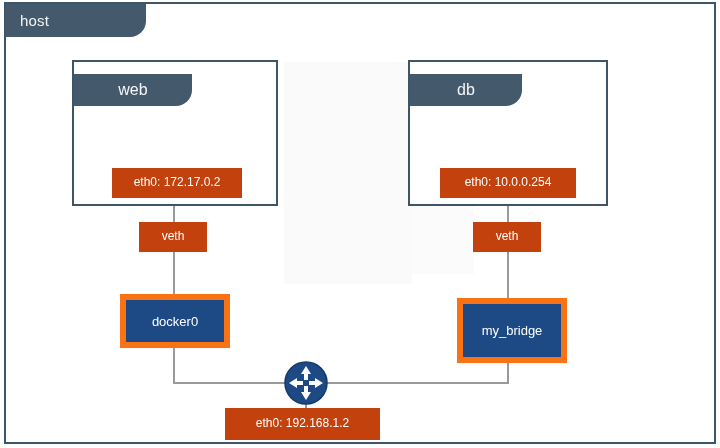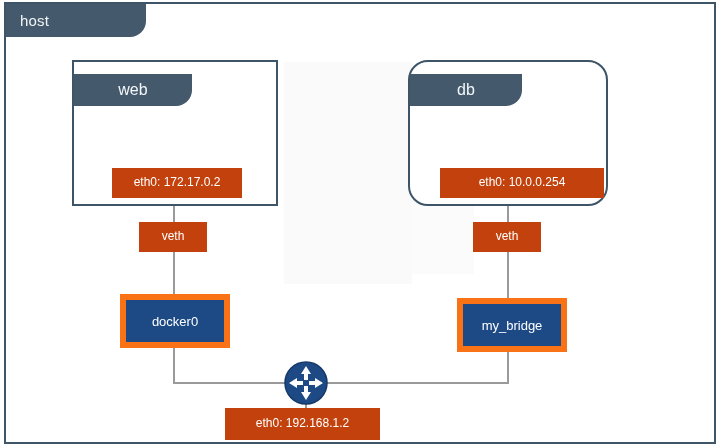--- a/index.html
+++ b/index.html
@@ -164,32 +164,32 @@
 
     <div class="line-h" style="left:299px; top:378px; width:204px;"></div>
 
     <div class="line-v" style="left:299px; top:378px; height:30px;"></div>
 
     <div class="container-box" style="left:66px; top:56px; width:206px; height:146px;">
       <div class="container-title" style="width:118px;">web</div>
       <div class="chip" style="left:38px; top:106px; width:130px; height:30px;">eth0: 172.17.0.2</div>
     </div>
 
-    <div class="container-box" style="left:402px; top:56px; width:200px; height:146px;border-radius:20px;">
+    <div class="container-box" style="left:402px; top:56px; width:200px; height:146px;">
       <div class="container-title" style="width:112px;">db</div>
-      <div class="chip" style="left:30px; top:106px; width:164px; height:30px;">eth0: 10.0.0.254</div>
+      <div class="chip" style="left:30px; top:106px; width:136px; height:30px;">eth0: 10.0.0.254</div>
     </div>
 
     <div class="chip" style="left:133px; top:218px; width:68px; height:30px;">veth</div>
 
     <div class="chip" style="left:467px; top:218px; width:68px; height:30px;">veth</div>
 
     <div class="bridge" style="left:114px; top:290px; width:110px; height:54px;">docker0</div>
 
-    <div class="bridge" style="left:451px; top:294px; width:110px; height:54px;">my_bridge</div>
+    <div class="bridge" style="left:451px; top:294px; width:110px; height:65px;">my_bridge</div>
 
     <div class="router-icon" style="left:277px; top:356px;">
       <svg viewBox="0 0 46 46" width="46" height="46" aria-hidden="true">
         <circle cx="23" cy="23" r="21" fill="#1d4a85" stroke="#16396b" stroke-width="1.5"></circle>
         <g fill="#ffffff">
 
           <path d="M23 6 L28 14 L25 14 L25 20 L21 20 L21 14 L18 14 Z"></path>
 
           <path d="M23 40 L18 32 L21 32 L21 26 L25 26 L25 32 L28 32 Z"></path>
 

